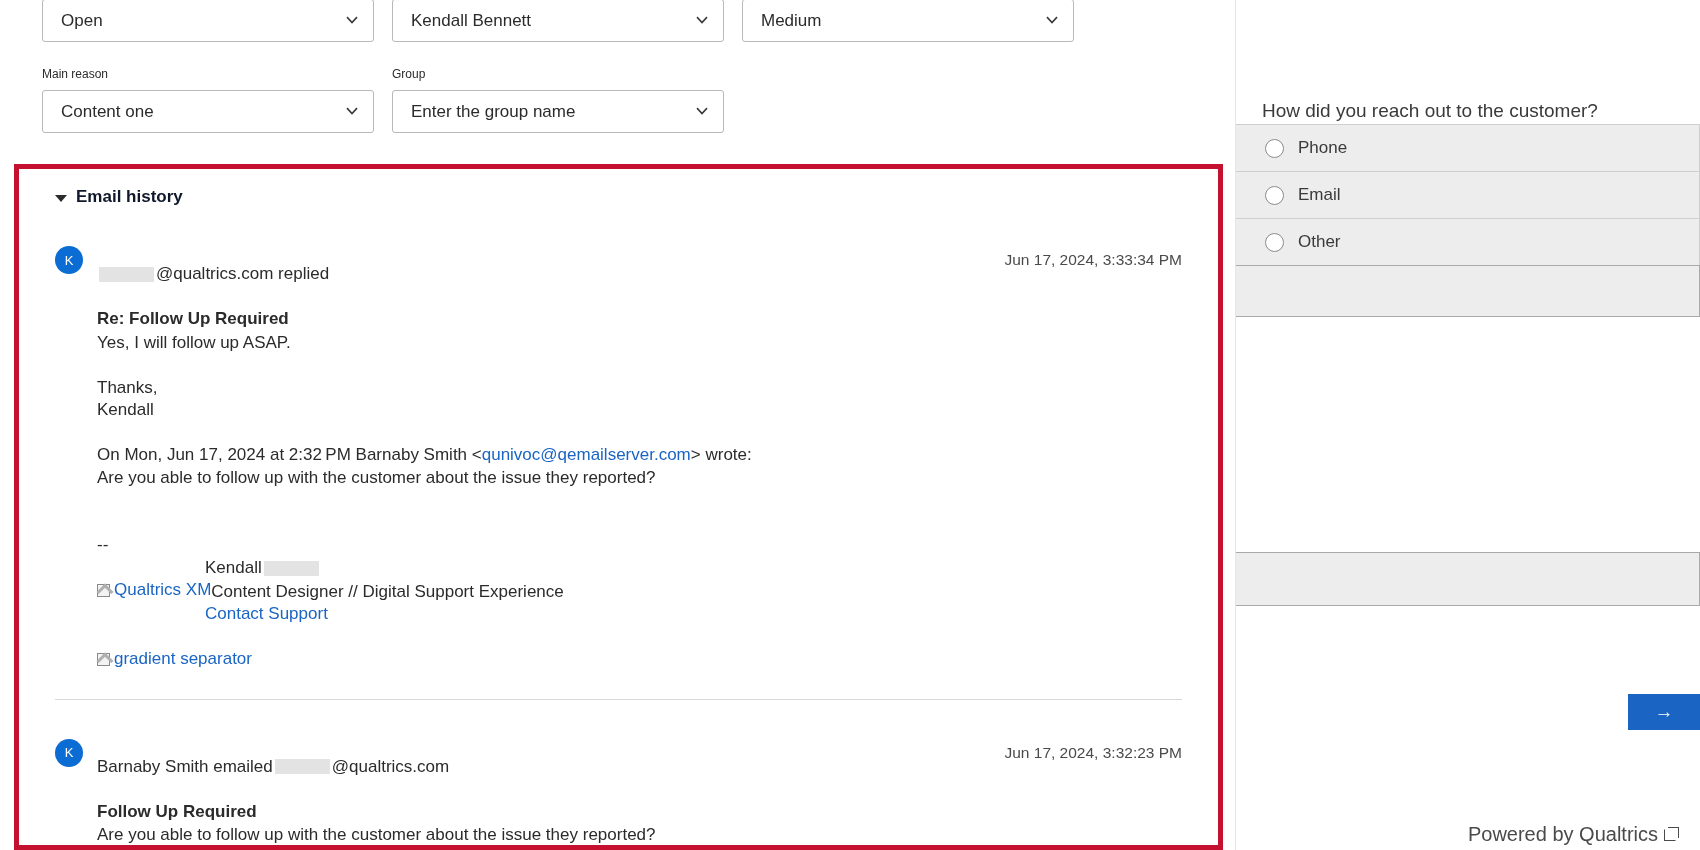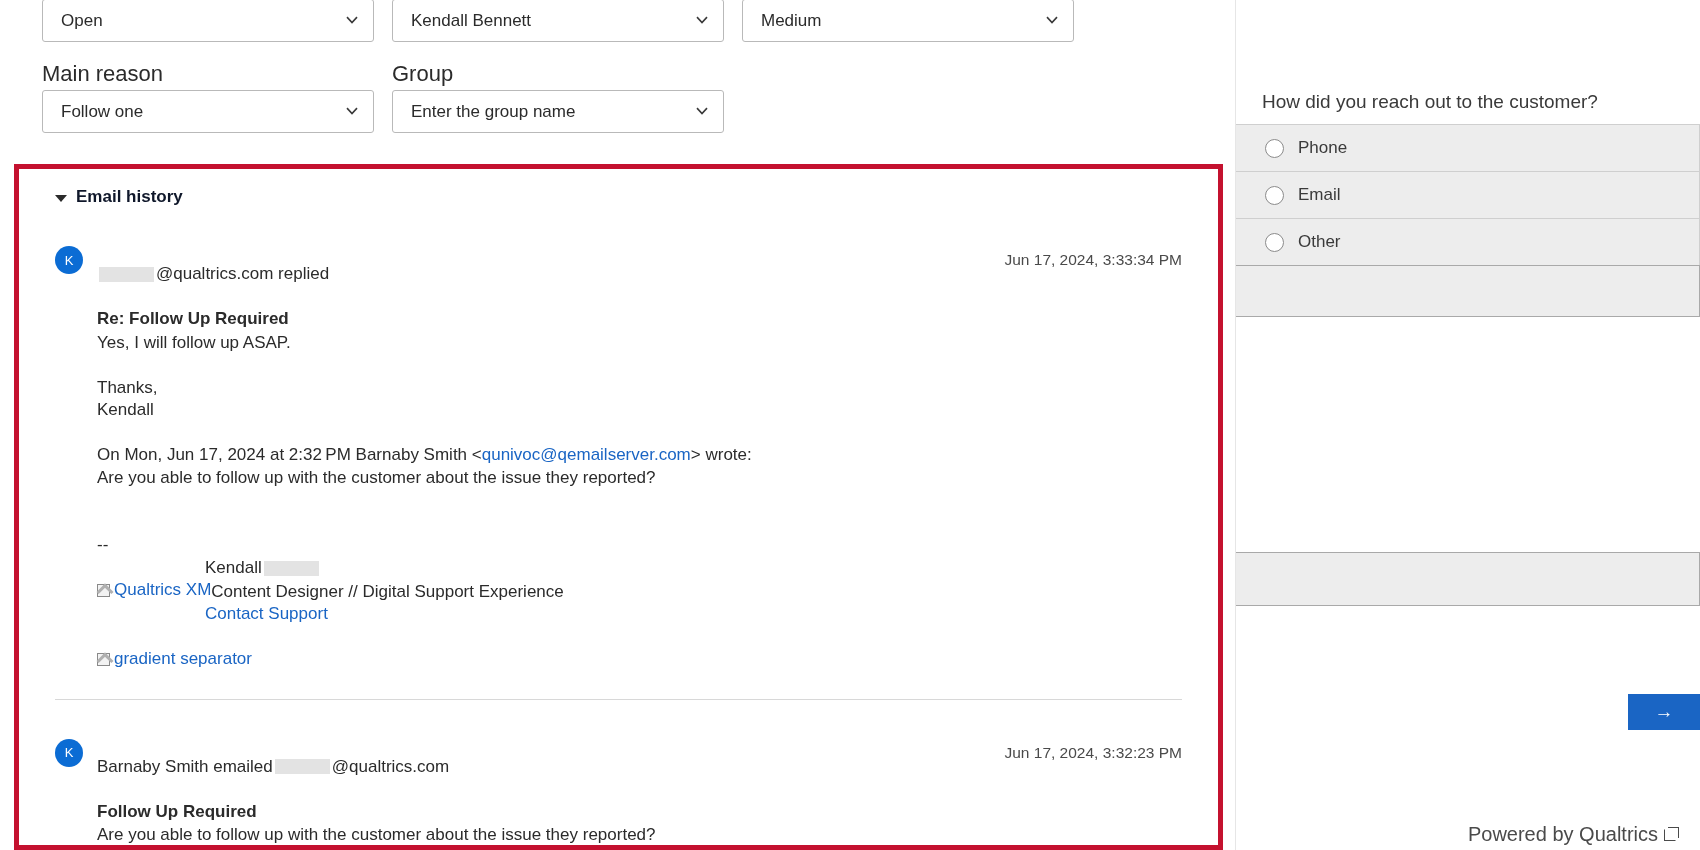--- a/index.html
+++ b/index.html
@@ -27,21 +27,21 @@
   .field-row {
     position: absolute;
     display: flex;
     gap: 18px;
   }
   .field {
     display: flex;
     flex-direction: column;
   }
   .field-label {
-    font-size: 22px;
+    font-size: 12px;
     color: #2b2b2b;
     margin-bottom: 6px;
     line-height: 20px;
   }
   .select {
     position: relative;
     height: 43px;
     border: 1px solid #b9b9b9;
     border-radius: 3px;
     background: #ffffff;
@@ -201,21 +201,21 @@
     background: #ffffff;
     border-left: 1px solid #e6e6e6;
     overflow: hidden;
   }
   .q-text {
     font-size: 19px;
     color: #3a3a3a;
     line-height: 27px;
     padding: 0 26px;
   }
-  .q1 { position: absolute; top: 88px; left: 0; right: 0; white-space: nowrap; }
+  .q1 { position: absolute; top: 97px; left: 0; right: 0; white-space: nowrap; }
   .choices {
     position: absolute;
     top: 124px;
     left: -90px;
     right: 0;
   }
   .choice {
     height: 47px;
     background: #ededed;
     border: 1px solid #cfcfcf;
@@ -331,21 +331,21 @@
           <polyline points="2,4.5 7,10 12,4.5" fill="none" stroke="#3a3a3a" stroke-width="1.6"></polyline>
         </svg>
       </div>
     </div>
   </div>
 
   <div class="field-row" style="left:42px; top:64px;">
     <div class="field">
       <div class="field-label">Main reason</div>
       <div class="select w-reason">
-        <span>Follow one</span>
+        <span>Content one</span>
         <svg class="chev" viewBox="0 0 14 14">
           <polyline points="2,4.5 7,10 12,4.5" fill="none" stroke="#3a3a3a" stroke-width="1.6"></polyline>
         </svg>
       </div>
     </div>
     <div class="field">
       <div class="field-label">Group</div>
       <div class="select w-group">
         <span>Enter the group name</span>
         <svg class="chev" viewBox="0 0 14 14">

